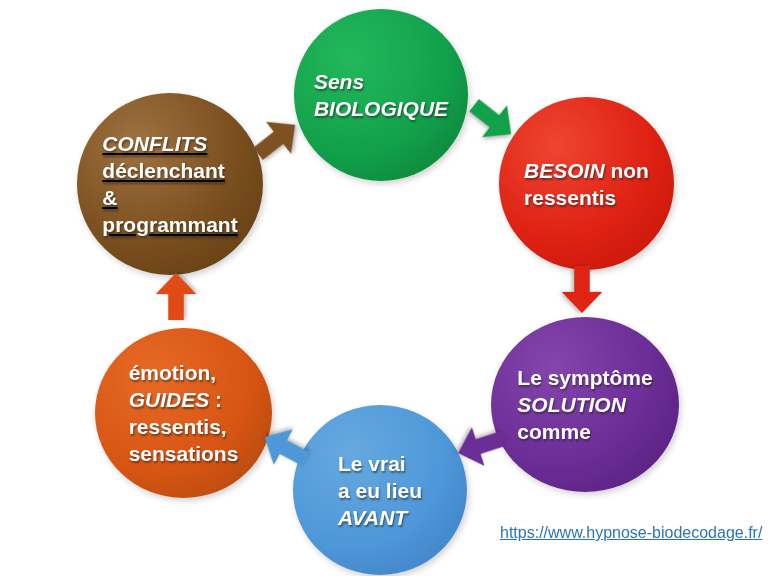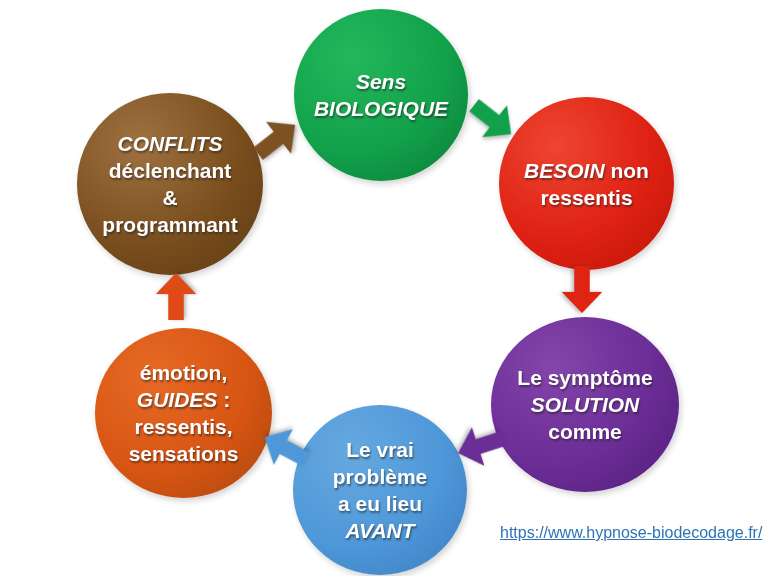--- a/index.html
+++ b/index.html
@@ -10,21 +10,21 @@
     background:#ffffff;
     font-family:"Liberation Sans", sans-serif;
   }
   .circle{
     position:absolute;
     border-radius:50%;
     display:flex;align-items:center;justify-content:center;
     box-shadow:2px 3px 6px rgba(0,0,0,0.18);
   }
   .label{
-    display:flex;flex-direction:column;align-items:center;justify-content:center;
+    display:flex;flex-direction:column;align-items:flex-start;justify-content:center;
     text-align:center;
     color:#ffffff;
     font-weight:bold;
     font-size:21px;
     line-height:27px;
     text-shadow:1px 2px 2px rgba(30,30,30,0.55);
     padding:0 8px;
   }
   .it{font-style:italic;}
   .arrow{
@@ -32,21 +32,21 @@
     width:48px;height:44px;
     filter:drop-shadow(1px 2px 2px rgba(0,0,0,0.3));
   }
   .arrow svg{display:block;width:100%;height:100%;}
   
   .node-sens     {left:294px;top:9px;  width:174px;height:172px;}
   .node-besoin   {left:499px;top:97px; width:175px;height:173px;}
   .node-symptome {left:491px;top:317px;width:188px;height:175px;}
   .node-probleme {left:293px;top:405px;width:174px;height:170px;}
   .node-guides   {left:95px; top:328px;width:177px;height:170px;}
-  .node-conflits {left:77px; top:93px; width:186px;height:182px;}
+  .node-conflits {left:77px; top:93px; width:186px;height:182px;text-decoration:underline;}
   
   .arrow-sens-besoin      {left:469px;top:98px; transform:rotate(38deg);}
   .arrow-besoin-symptome  {left:558px;top:268px;transform:rotate(90deg);}
   .arrow-symptome-probleme{left:456px;top:424px;transform:rotate(162deg);}
   .arrow-probleme-guides  {left:261px;top:426px;transform:rotate(208deg);}
   .arrow-guides-conflits  {left:152px;top:274px;transform:rotate(-90deg);}
   .arrow-conflits-sens    {left:253px;top:117px;transform:rotate(-38deg);}
   .footer-link{
     position:absolute;
     left:500px;top:524px;
@@ -79,21 +79,20 @@
     <div class="label">
       <div><span>Le symptôme</span></div>
       <div><span class="it">SOLUTION</span></div>
       <div><span>comme</span></div>
     </div>
   </div>
 
   <div class="circle node-probleme" style="background: radial-gradient(circle at 33% 28%, rgb(102, 169, 224) 0%, rgb(78, 151, 216) 55%, rgb(58, 123, 190) 100%);">
     <div class="label">
       <div><span>Le vrai</span></div>
-      <div><span>problème</span></div>
       <div><span>a eu lieu</span></div>
       <div><span class="it">AVANT</span></div>
     </div>
   </div>
 
   <div class="circle node-guides" style="background: radial-gradient(circle at 33% 28%, rgb(230, 106, 37) 0%, rgb(216, 85, 19) 55%, rgb(168, 71, 14) 100%);">
     <div class="label">
       <div><span>émotion,</span></div>
       <div><span class="it">GUIDES</span><span> :</span></div>
       <div><span>ressentis,</span></div>

